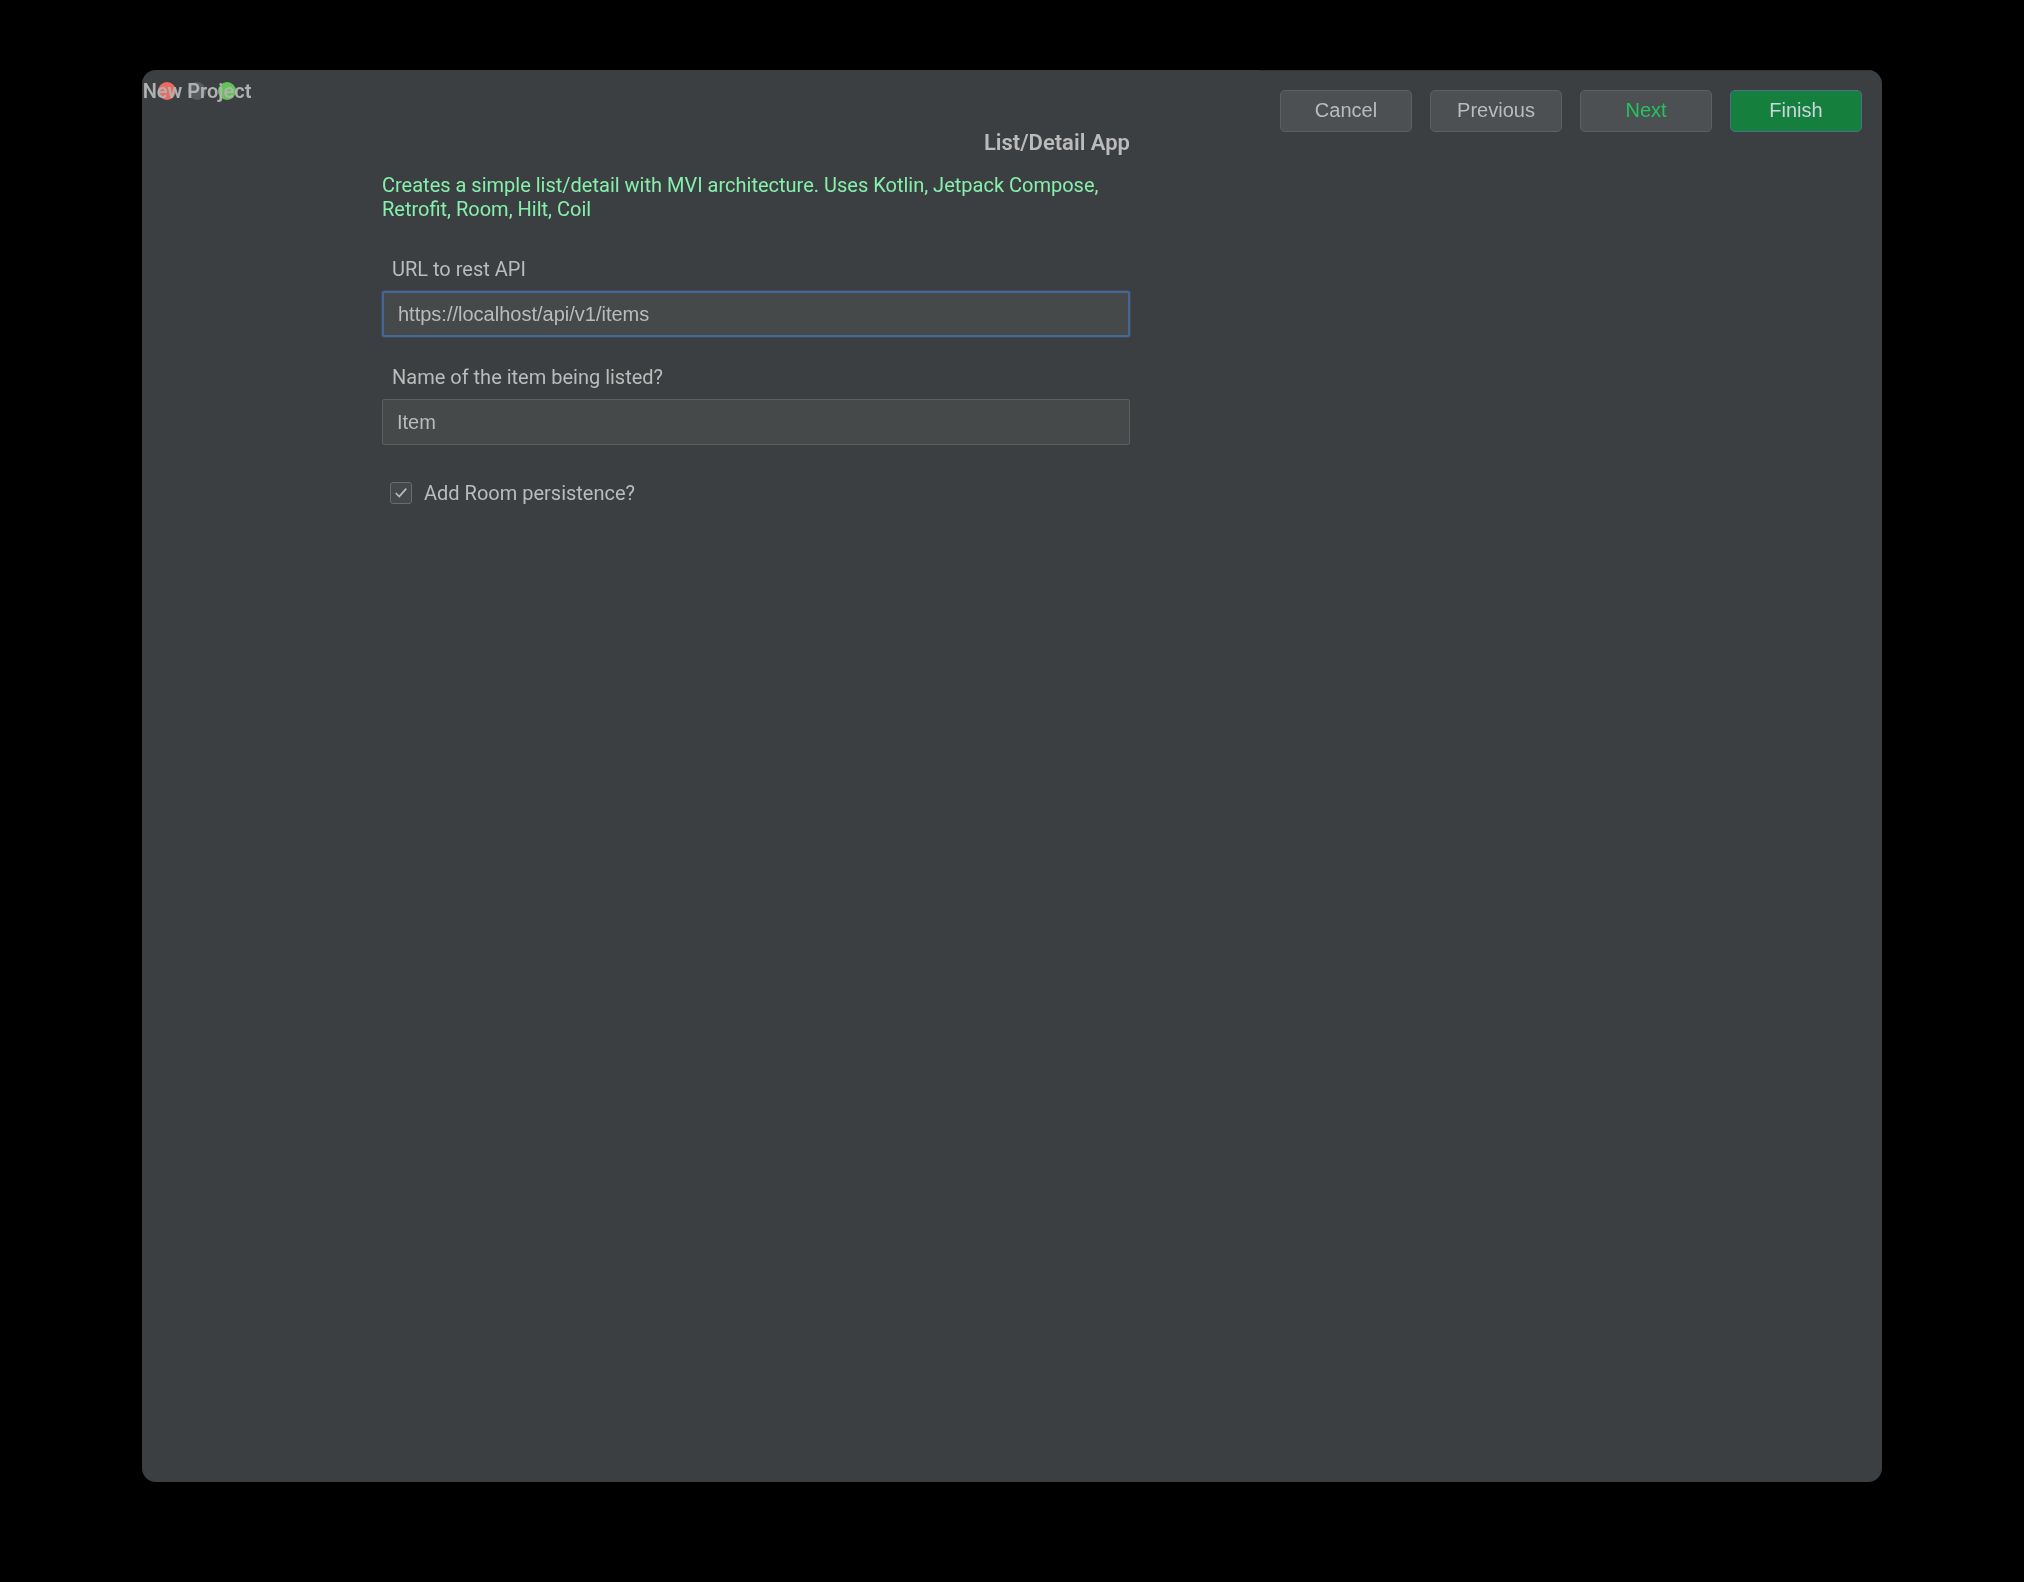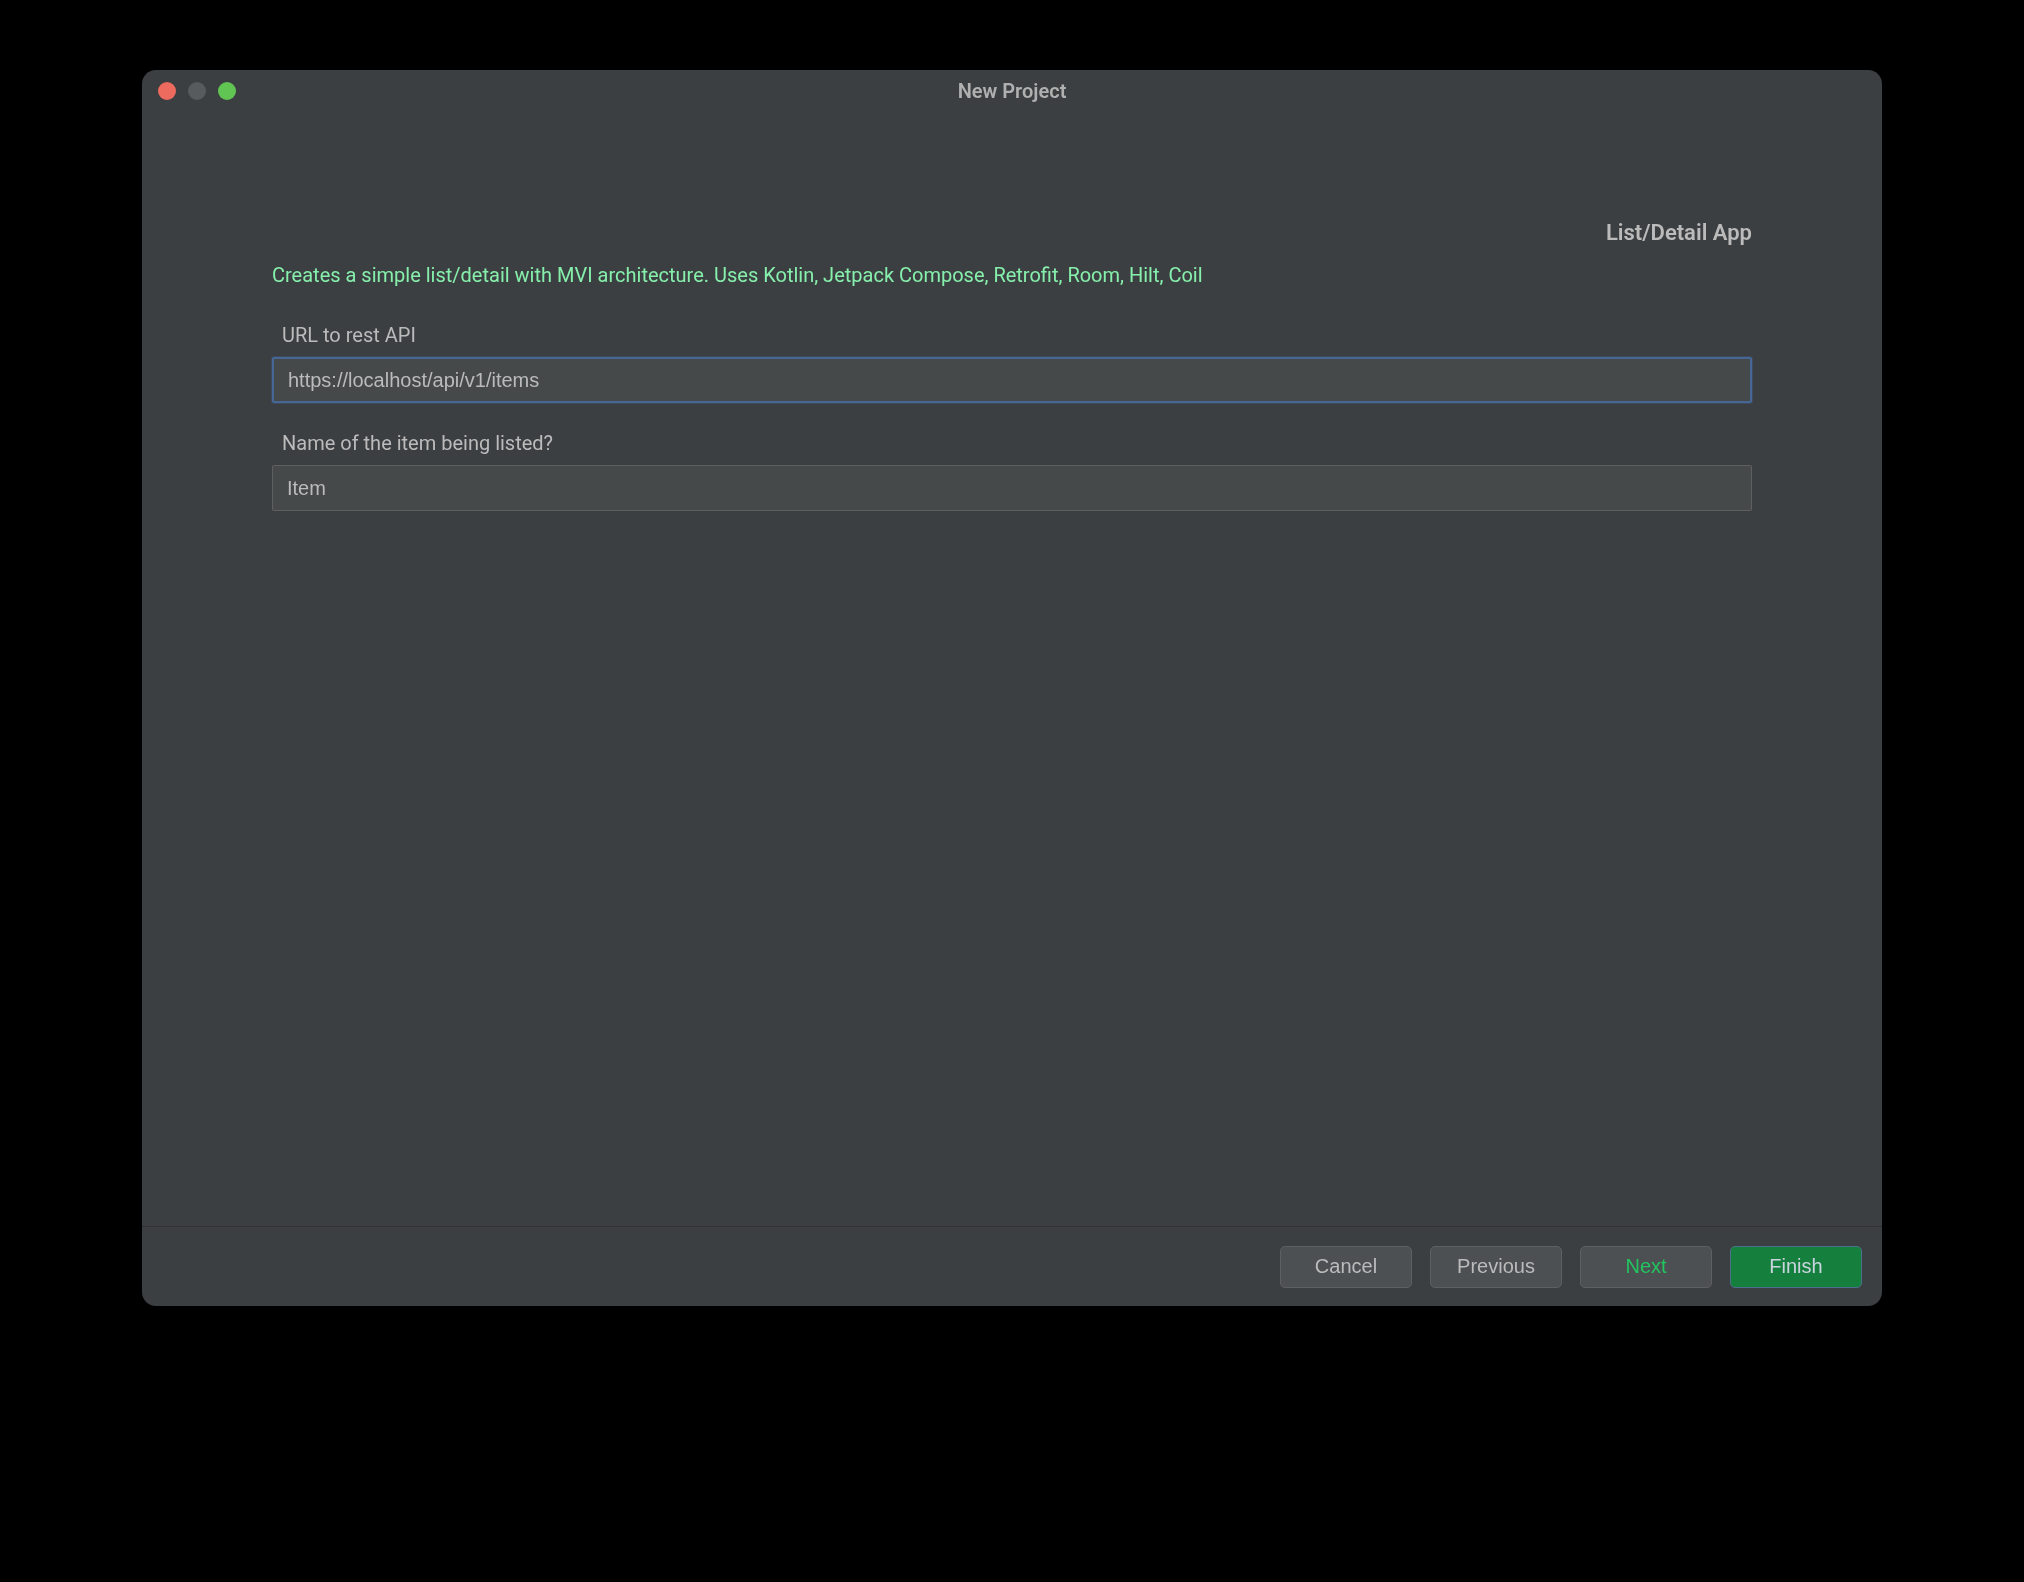--- a/index.html
+++ b/index.html
@@ -13,28 +13,27 @@
     width: 2024px;
     height: 1582px;
     display: flex;
     align-items: flex-start;
     justify-content: center;
     padding-top: 70px;
   }
 
   .window {
     width: 1740px;
-    height: 1236px;
+    height: 1412px;
     background: #3c3f41;
     border-radius: 14px;
     overflow: hidden;
     display: flex;
-    flex-direction: column;
+    flex-direction: row;
     box-shadow: 0 10px 50px rgba(0,0,0,0.6);
-    gap: 48px;
   }
 
   .titlebar {
     height: 42px;
     display: flex;
     align-items: center;
     padding: 0 16px;
     position: relative;
   }
 
@@ -198,20 +197,28 @@
   <div class="content">
     <div class="heading">List/Detail App</div>
     <div class="description">Creates a simple list/detail with MVI architecture. Uses Kotlin, Jetpack Compose, Retrofit, Room, Hilt, Coil</div>
 
     <div class="field-label">URL to rest API</div>
     <input class="text-input focused" type="text" value="https://localhost/api/v1/items" style="">
 
     <div class="field-label">Name of the item being listed?</div>
     <input class="text-input" type="text" value="Item" style="">
 
+    <div class="checkbox-row">
+      <div class="checkbox">
+        <svg viewBox="0 0 16 16">
+          <path d="M2 8 L6 12 L14 3" stroke="#bbbbbb" stroke-width="2" fill="none"></path>
+        </svg>
+      </div>
+      <div class="checkbox-label">Add Room persistence?</div>
+    </div>
   </div>
 
   <div class="footer">
     <button class="btn">Cancel</button>
     <button class="btn">Previous</button>
     <button class="btn disabled">Next</button>
     <button class="btn primary">Finish</button>
   </div>
 
 </div>

